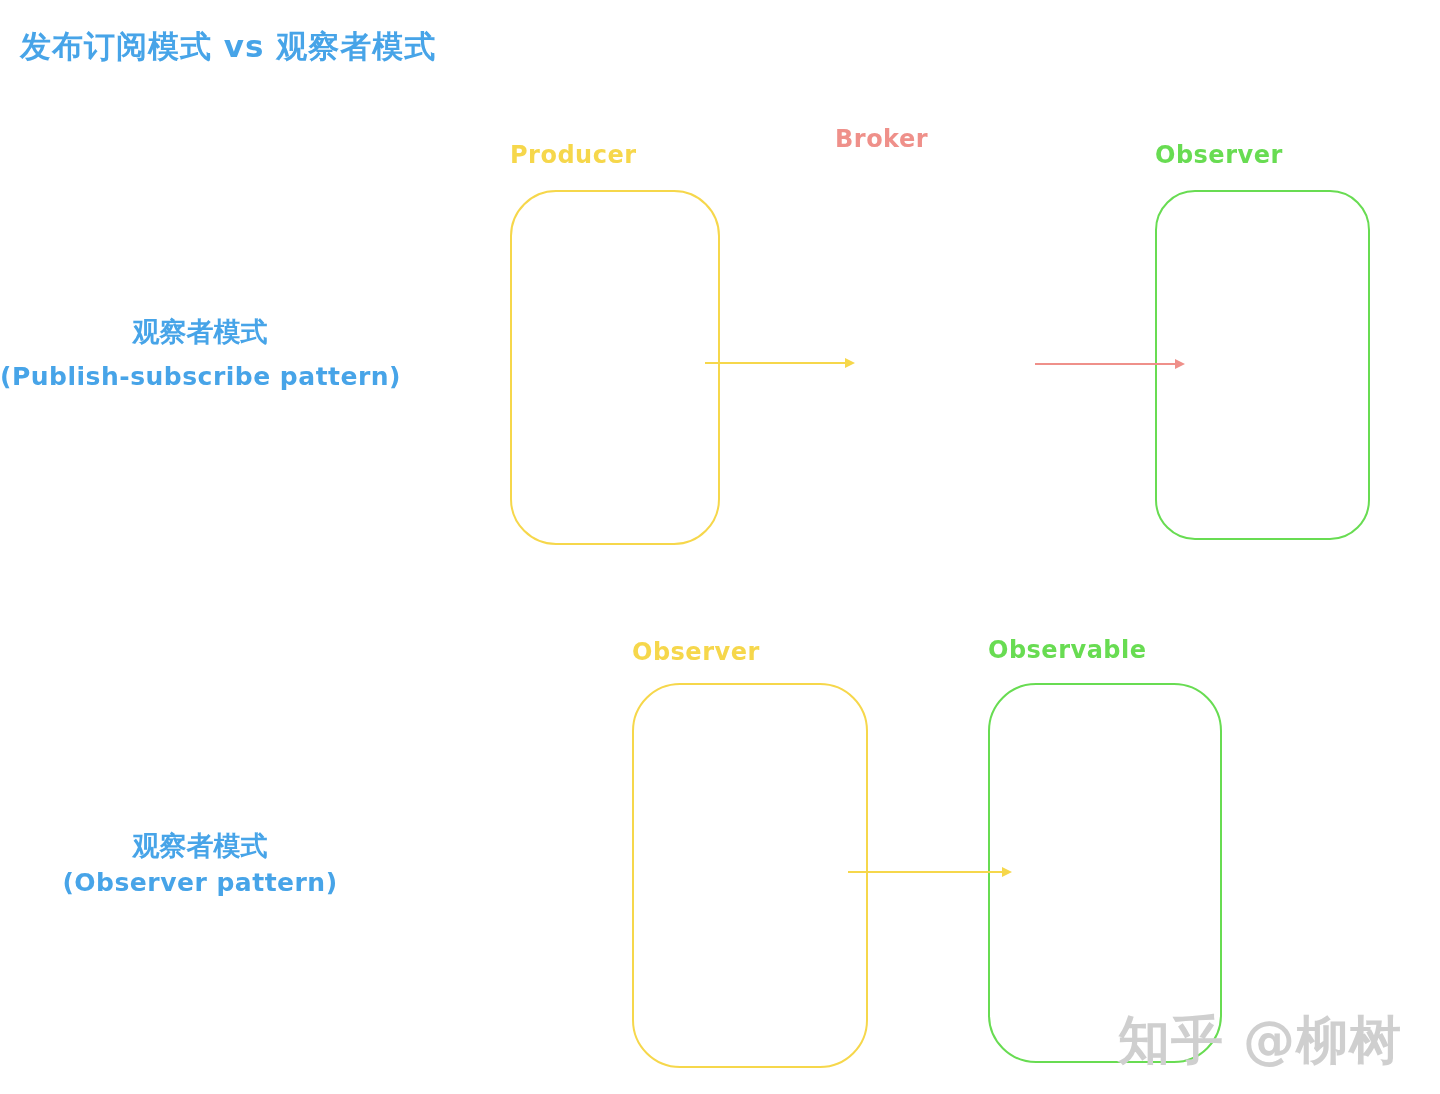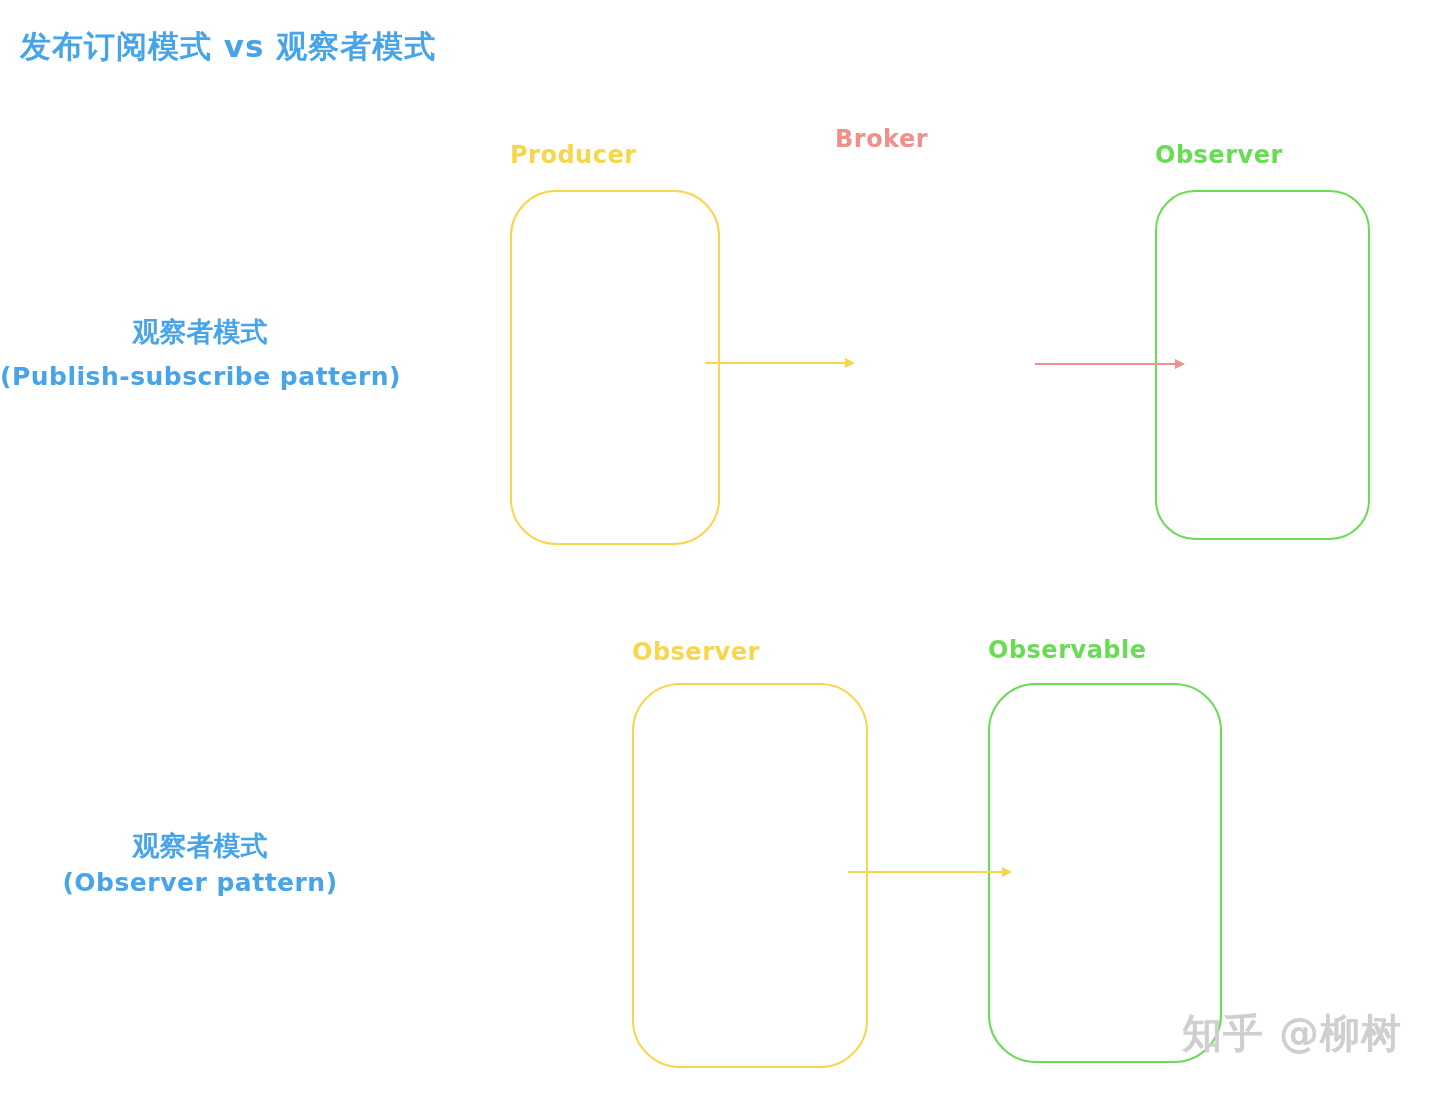--- a/index.html
+++ b/index.html
@@ -123,21 +123,21 @@
   }
   .arrow-prod-broker    { left:705px;  top:362px; width:148px; color:var(--yellow); }
   .arrow-broker-cons    { left:1035px; top:363px; width:148px; color:var(--red); }
   .arrow-obs-observable { left:848px;  top:871px; width:162px; color:var(--yellow); }
 
   
   .watermark {
     position:absolute;
     right:38px;
     top:1006px;
-    font-size:40px;
+    font-size:52px;
     font-weight:700;
     letter-spacing:1px;
     color:var(--gray);
     white-space:nowrap;
   }
 </style>
 </head>
 <body>
 
 <div class="canvas">

